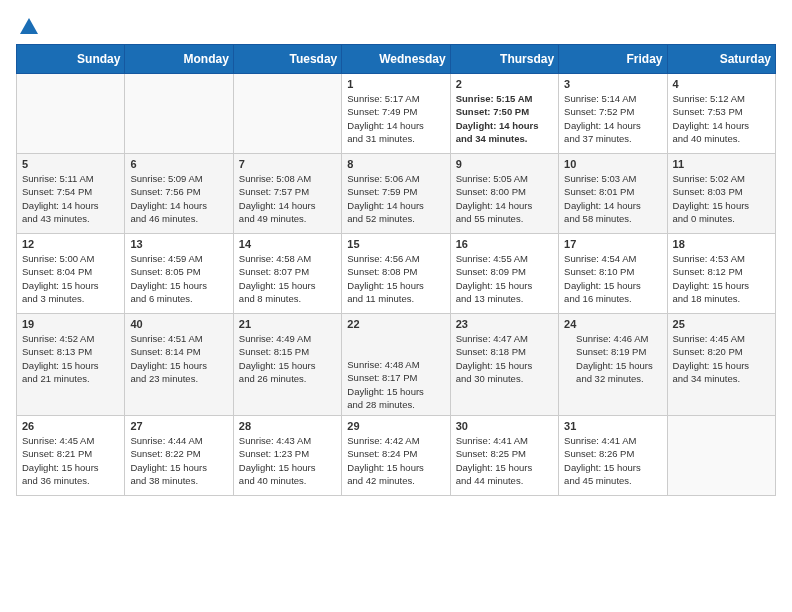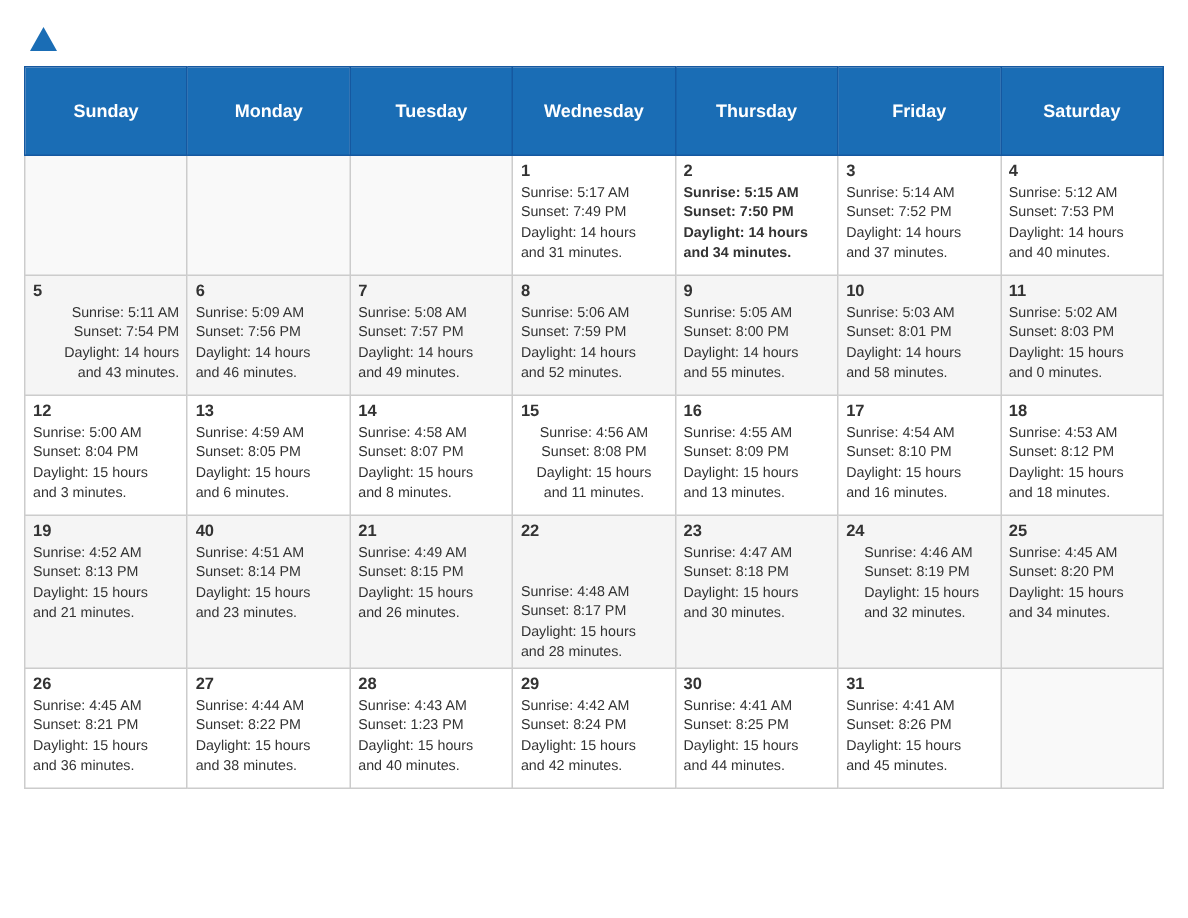--- a/index.html
+++ b/index.html
@@ -37,22 +37,22 @@
     .calendar {
       width: 100%;
       border-collapse: collapse;
       border: 1px solid #ccc;
     }
     .calendar th {
       background-color: #1a6db5;
       color: #fff;
       font-size: 12px;
       font-weight: bold;
-      padding: 22px 4px;
-      text-align: center;
+      padding: 7px 4px;
+      text-align: right;
       border: 1px solid #1558a0;
     }
     .calendar td {
       border: 1px solid #ccc;
       vertical-align: top;
       padding: 4px 5px;
       font-size: 10px;
       color: #333;
       width: calc(100% / 7);
       height: 80px;
@@ -136,21 +136,21 @@
           <div class="day-num">4</div>
           <div class="day-info" style="white-space: pre-line;">Sunrise: 5:12 AM
 Sunset: 7:53 PM
 Daylight: 14 hours
 and 40 minutes.</div>
         </td>
       </tr>
       <tr>
         <td>
           <div class="day-num">5</div>
-          <div class="day-info" style="white-space: pre-line; text-align: right;">Sunrise: 5:11 AM
+          <div class="day-info" style="white-space: pre-line;">Sunrise: 5:11 AM
 Sunset: 7:54 PM
 Daylight: 14 hours
 and 43 minutes.</div>
         </td>
         <td>
           <div class="day-num">6</div>
           <div class="day-info" style="white-space: pre-line;">Sunrise: 5:09 AM
 Sunset: 7:56 PM
 Daylight: 14 hours
 and 46 minutes.</div>
@@ -208,21 +208,21 @@
         </td>
         <td>
           <div class="day-num">14</div>
           <div class="day-info" style="white-space: pre-line;">Sunrise: 4:58 AM
 Sunset: 8:07 PM
 Daylight: 15 hours
 and 8 minutes.</div>
         </td>
         <td>
           <div class="day-num">15</div>
-          <div class="day-info" style="white-space: pre-line; text-align: center;">Sunrise: 4:56 AM
+          <div class="day-info" style="white-space: pre-line;">Sunrise: 4:56 AM
 Sunset: 8:08 PM
 Daylight: 15 hours
 and 11 minutes.</div>
         </td>
         <td>
           <div class="day-num">16</div>
           <div class="day-info" style="white-space: pre-line;">Sunrise: 4:55 AM
 Sunset: 8:09 PM
 Daylight: 15 hours
 and 13 minutes.</div>

